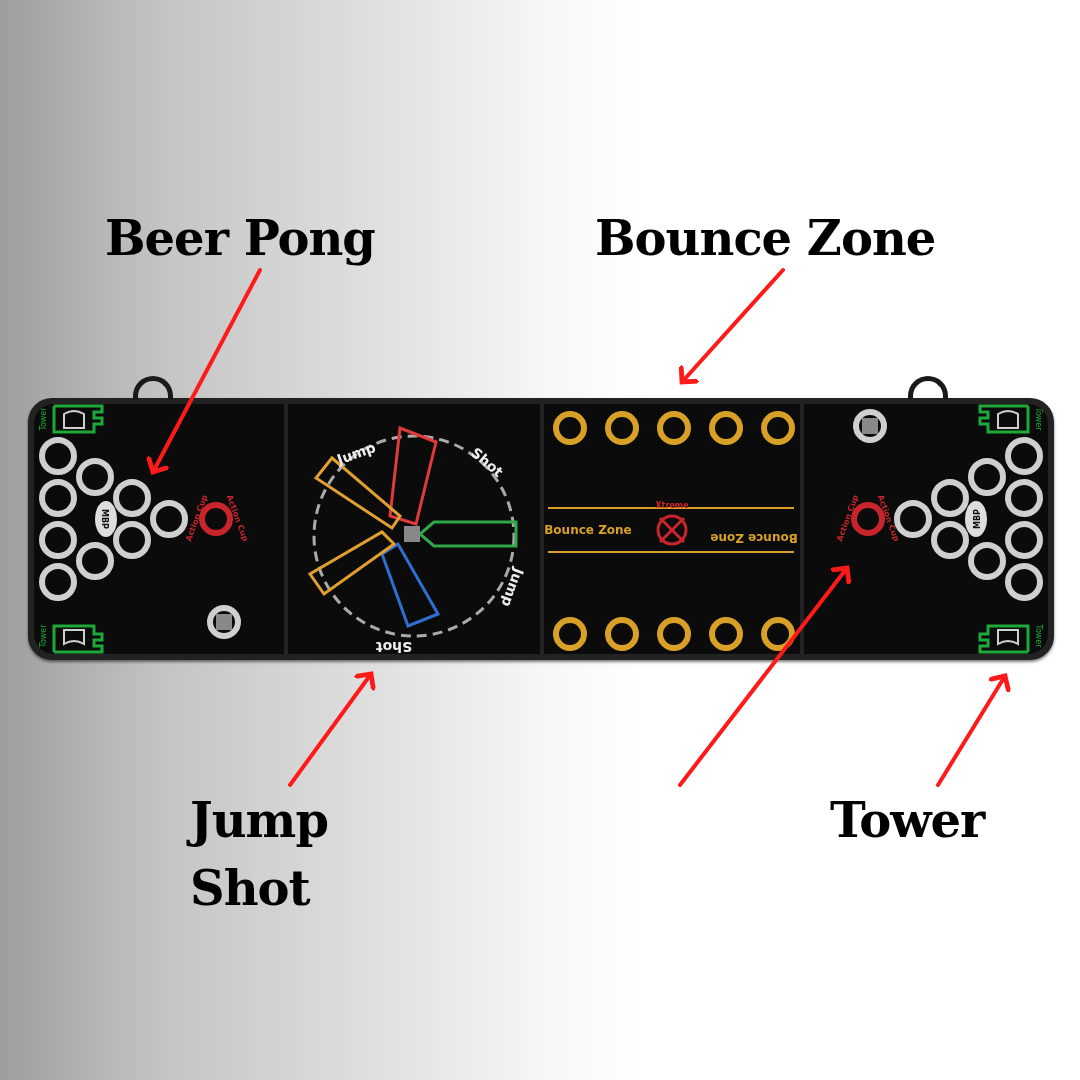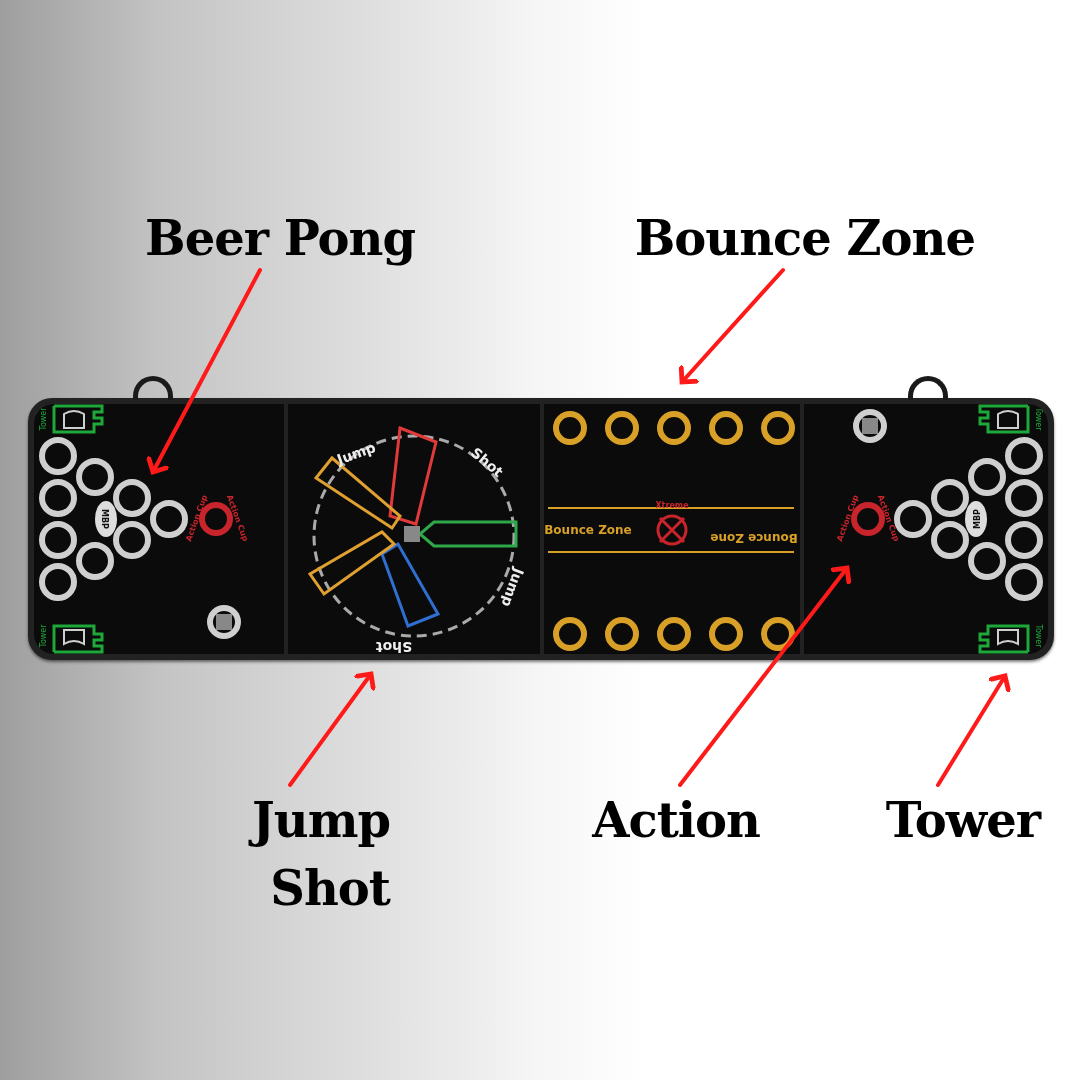--- a/index.html
+++ b/index.html
@@ -3,21 +3,21 @@
 <meta charset="utf-8">
 <style>
   html, body { margin:0; padding:0; }
   body {
     width:1080px; height:1080px; position:relative; overflow:hidden;
     background: linear-gradient(to right, #9e9e9e 0%, #c4c4c4 15%, #e0e0e0 35%, #f6f6f6 50%, #ffffff 60%, #ffffff 100%);
     font-family: "DejaVu Serif", serif;
   }
   .label {
     position:absolute; color:#000; font-family:"DejaVu Serif", serif;
-    font-weight:900; font-size:48px; line-height:68px; text-align:right;
+    font-weight:900; font-size:48px; line-height:68px; text-align:left;
     letter-spacing:-1px;
   }
   .label span { display:block; }
   svg.arrows { position:absolute; left:0; top:0; }
   .table {
     position:absolute; left:28px; top:398px; width:1026px; height:262px;
     background:#222; border-radius:24px; box-shadow:0 2px 3px rgba(0,0,0,0.5);
   }
   .handle {
     position:absolute; width:40px; height:24px; border:5px solid #1a1a1a;
@@ -36,21 +36,20 @@
   <span>Beer Pong</span>
 </div>
 <div class="label" style="left:595px; top:204px; width:380px;">
   <span>Bounce Zone</span>
 </div>
 <div class="label" style="left:190px; top:786px; width:200px;">
   <span>Jump</span>
   <span>Shot</span>
 </div>
 <div class="label" style="left:550px; top:786px; width:210px;">
-  <span>Action</span>
 </div>
 <div class="label" style="left:830px; top:786px; width:210px;">
   <span>Tower</span>
 </div>
 
 <div class="table">
   <div class="handle" style="left:105px; top:-22px;"></div>
   <div class="handle" style="left:880px; top:-22px;"></div>
 
   <div class="panel" style="left:6px; width:250px; border-radius:20px 0 0 20px;">

